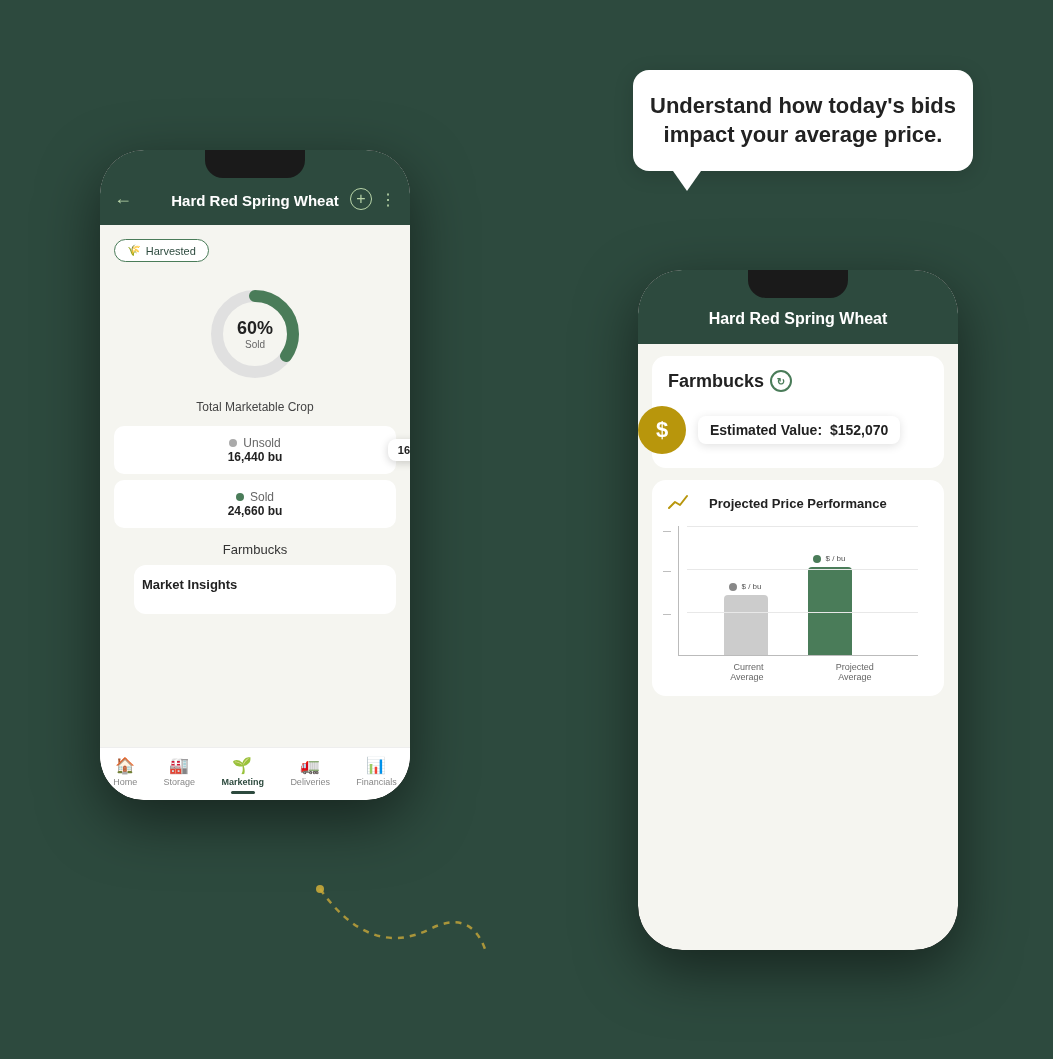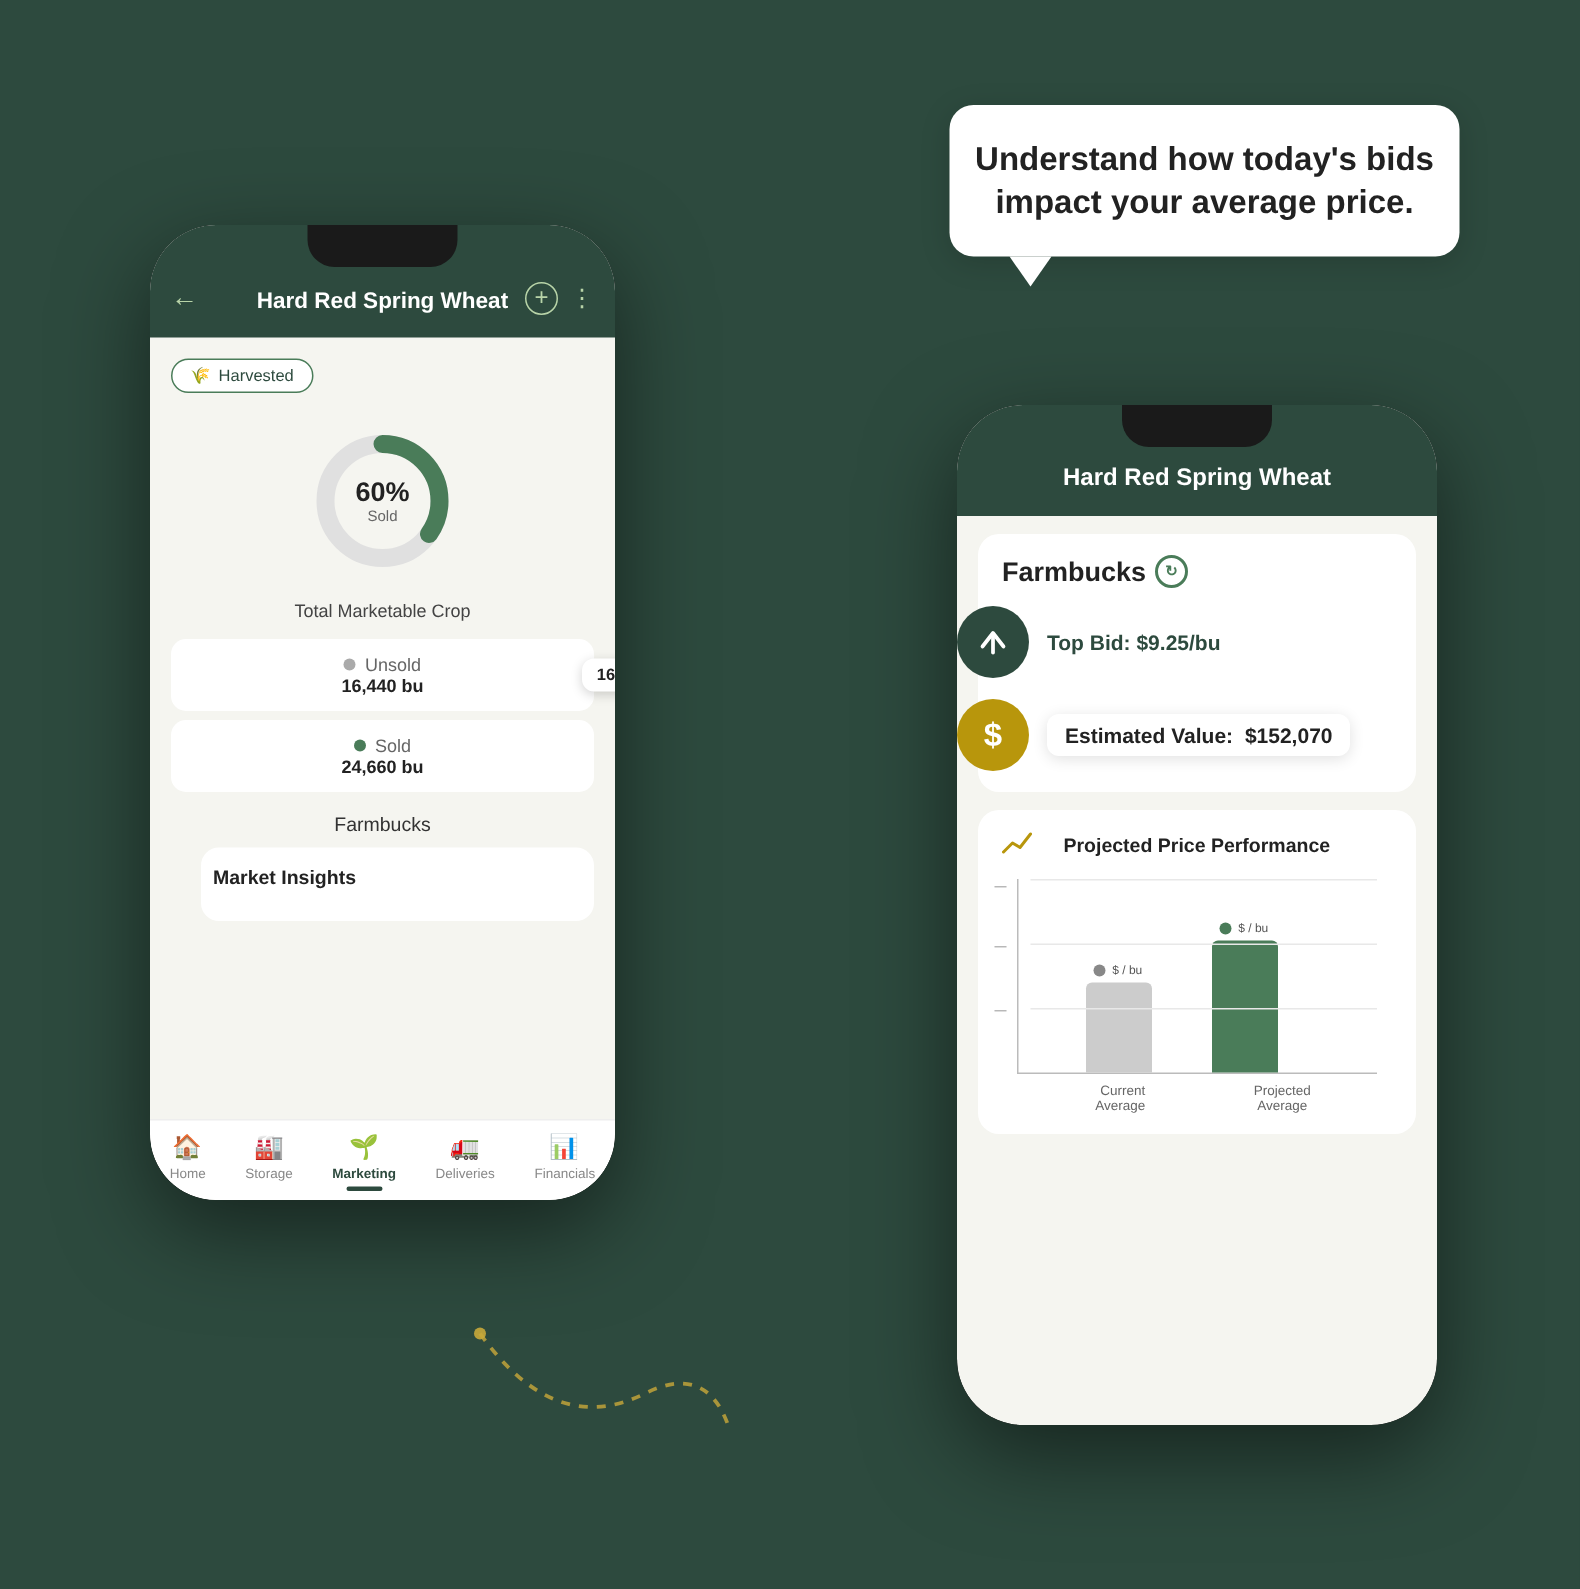--- a/index.html
+++ b/index.html
@@ -477,32 +477,20 @@
       <div class="right-header">
         <div class="right-header-title">Hard Red Spring Wheat</div>
       </div>
 
       <div class="farmbucks-card">
         <div class="farmbucks-logo">
           <span>Farmbucks</span>
           <div class="farmbucks-logo-arrow">↻</div>
         </div>
 
-        <div class="bid-row" style="margin-bottom:10px;">
-          <div class="bid-up-icon">
-            <svg width="22" height="22" viewBox="0 0 22 22">
-              <polyline points="4,14 11,5 18,14" fill="none" stroke="white" stroke-width="2.5" stroke-linejoin="round" stroke-linecap="round"></polyline>
-              <line x1="11" y1="6" x2="11" y2="18" stroke="white" stroke-width="2.5" stroke-linecap="round"></line>
-            </svg>
-          </div>
-          <span class="bid-text">
-            <span>Top Bid:</span>
-            <span style="color:#2d4a3e;">$9.25/bu</span>
-          </span>
-        </div>
 
         <div class="est-row">
           <div class="dollar-icon">$</div>
           <span class="est-text">
             <span style="font-weight:600;color:#222;">Estimated Value:</span>
             <span style="font-weight:700;color:#222;margin-left:4px;">$152,070</span>
           </span>
         </div>
       </div>
 

